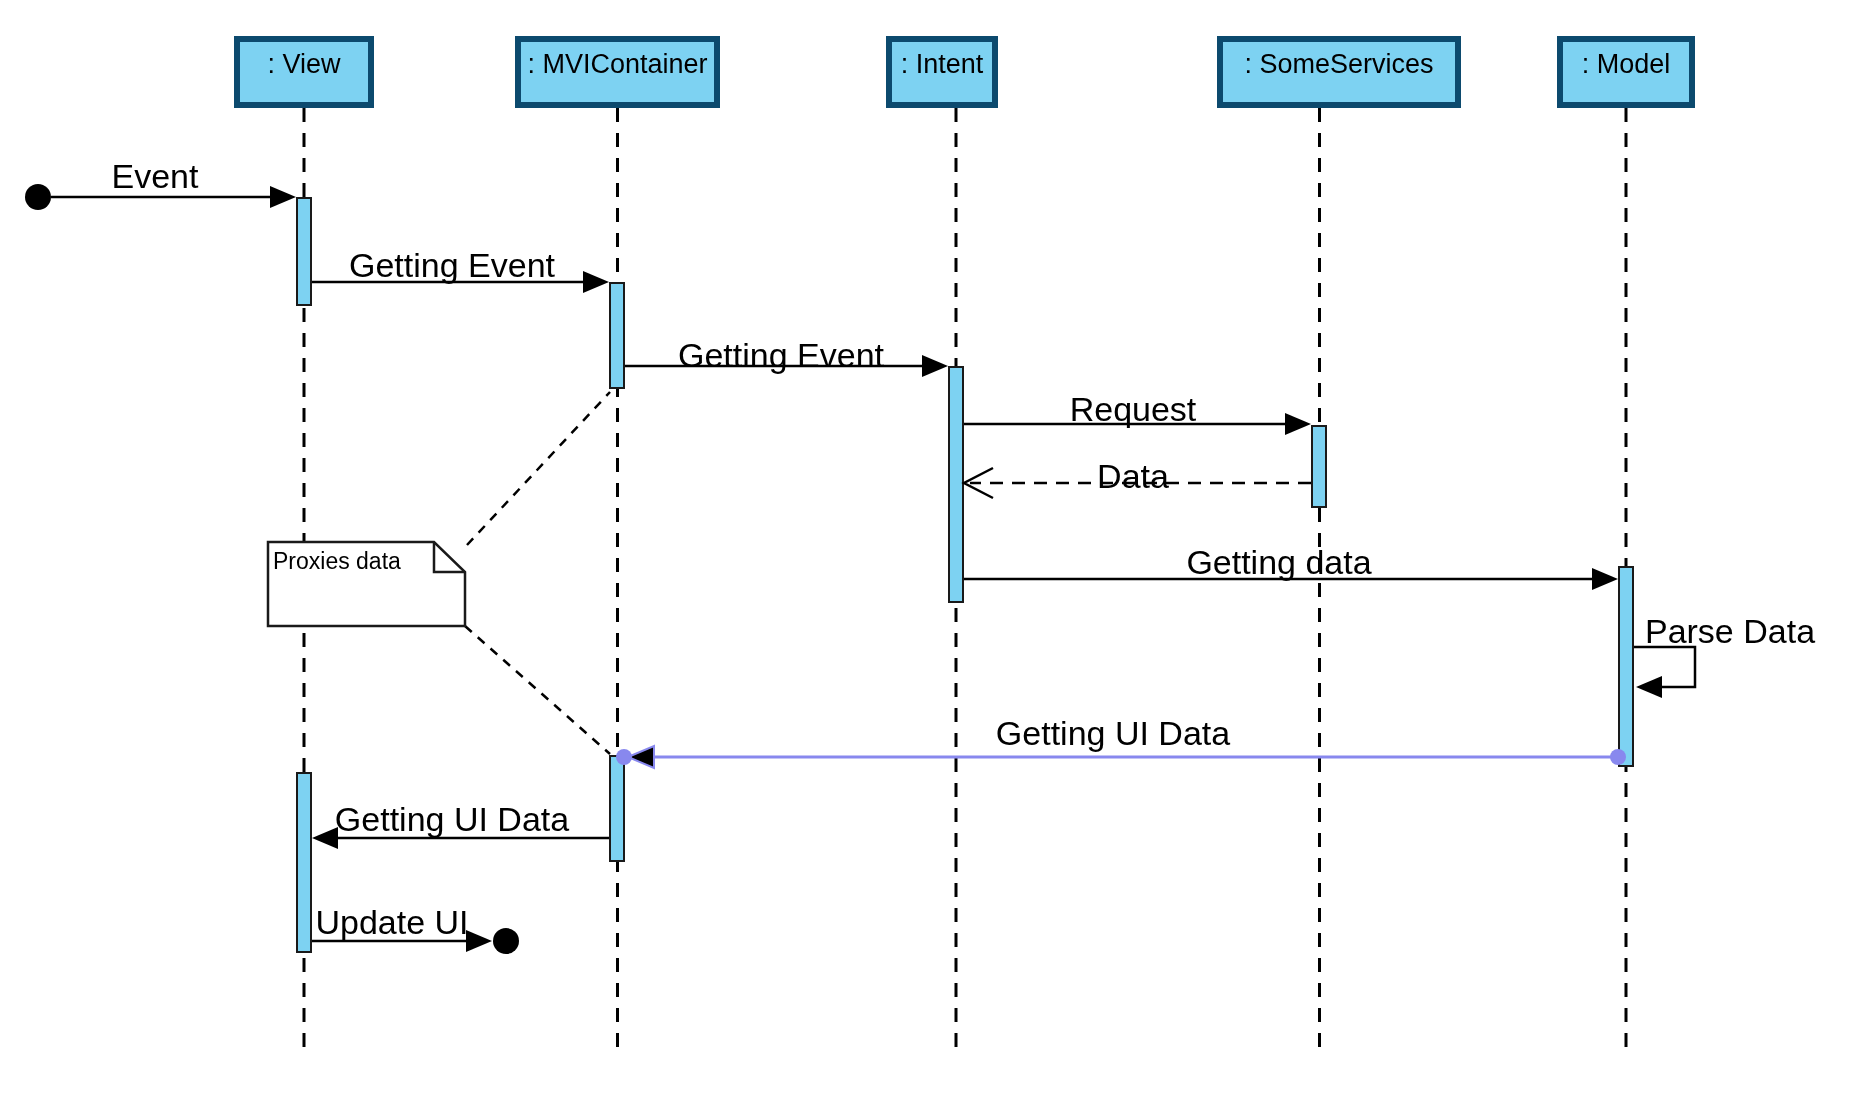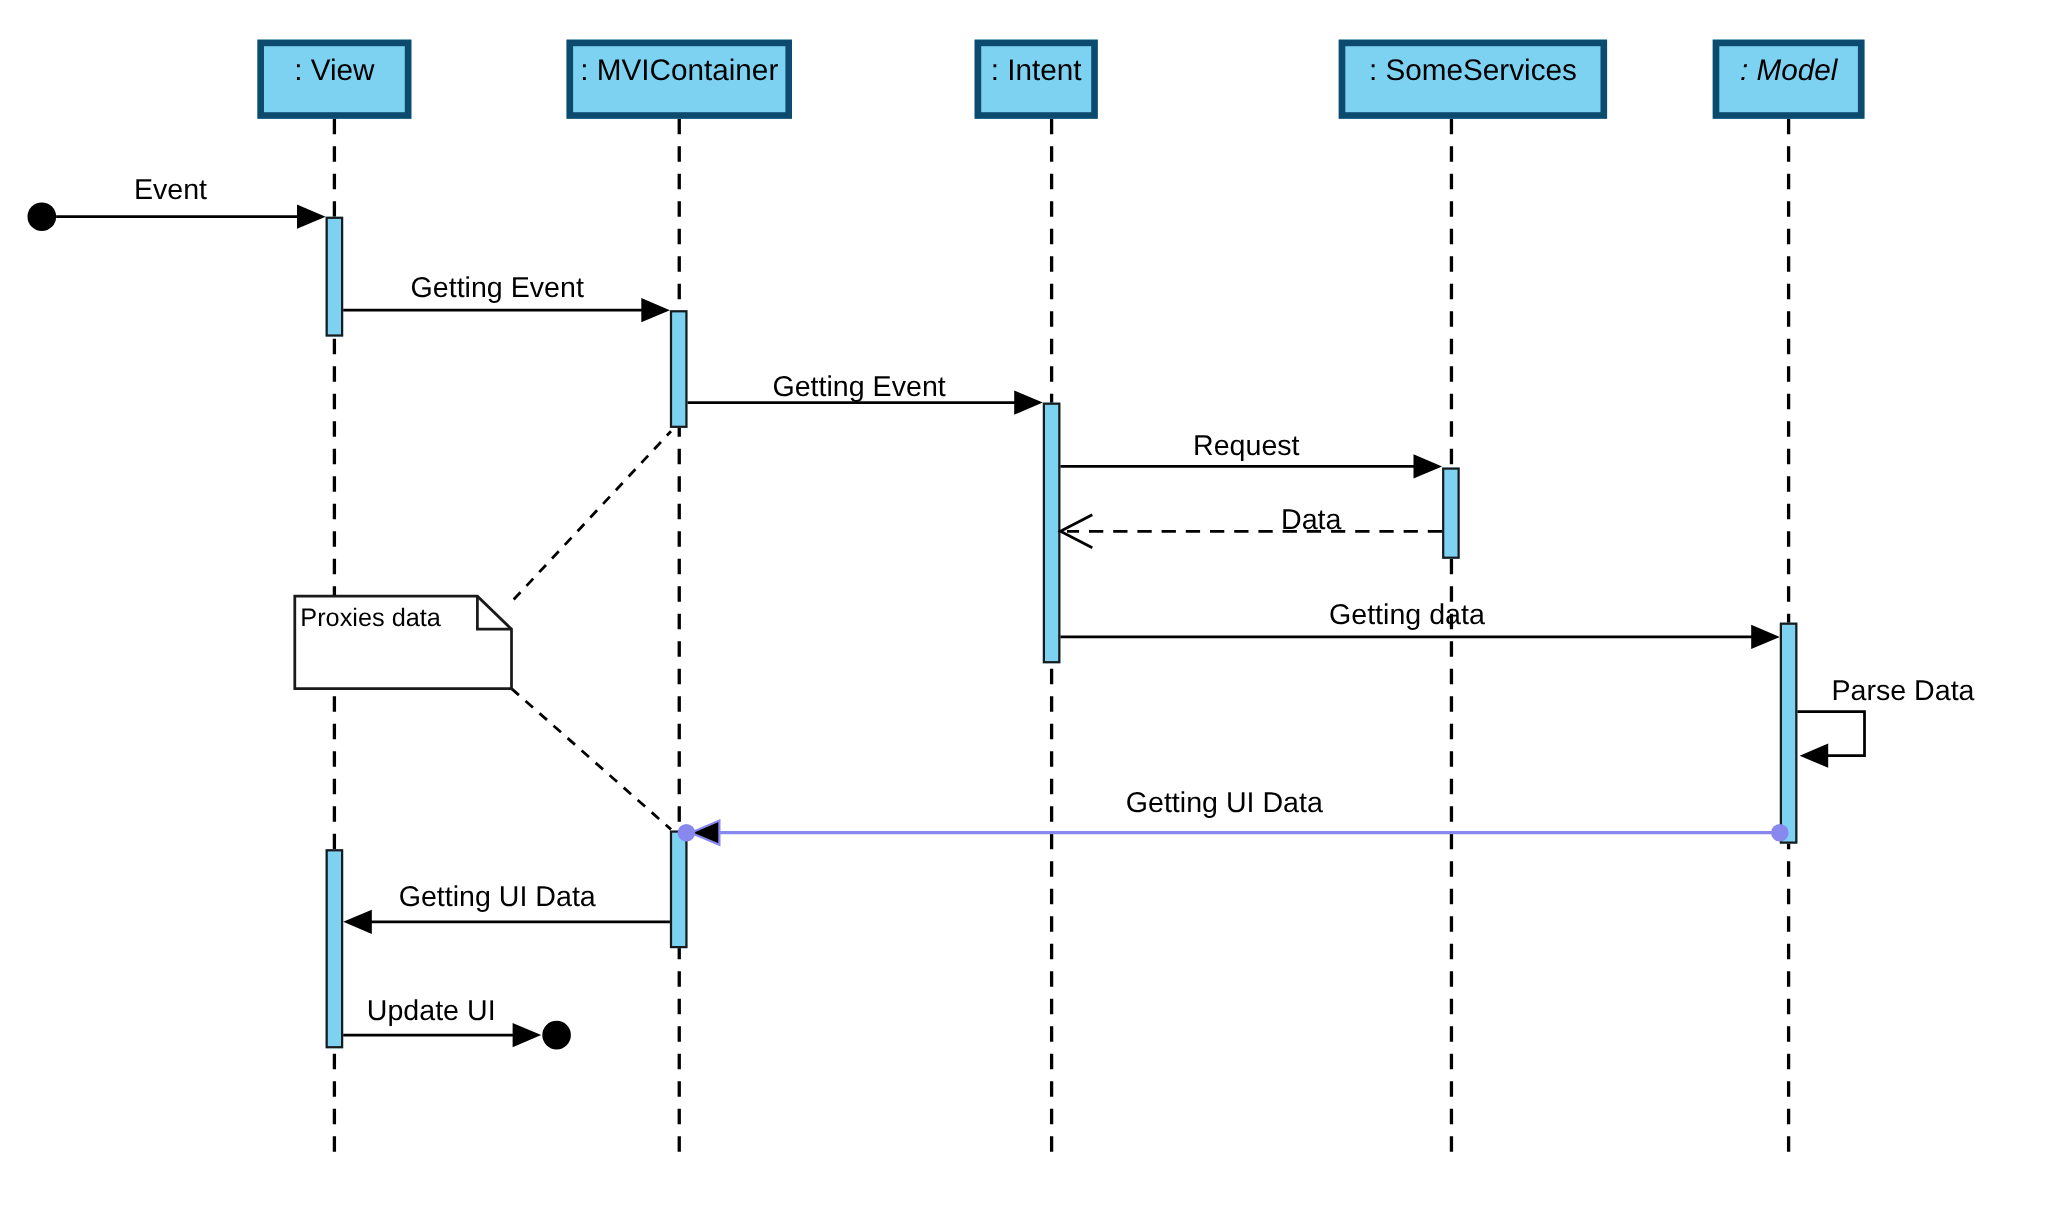--- a/index.html
+++ b/index.html
@@ -4,42 +4,42 @@
 <style>
   html,body{margin:0;padding:0;background:#ffffff;}
   body{width:1868px;height:1112px;position:relative;overflow:hidden;
        font-family:"Liberation Sans",sans-serif;}
   .layer{position:absolute;left:0;top:0;width:1868px;height:1112px;pointer-events:none;}
   .actor{position:absolute;height:72px;box-sizing:border-box;
          background:#7dd2f2;border:6px solid #0c4a6e;
          font-size:27px;color:#000;text-align:center;padding-top:7px;}
   .bar{position:absolute;width:16px;box-sizing:border-box;
        background:#7dd2f2;border:2px solid #1a1a1a;}
-  .mlabel{position:absolute;font-size:26px;color:#000;white-space:nowrap;
+  .mlabel{position:absolute;font-size:34px;color:#000;white-space:nowrap;
           transform:translateX(-50%);}
   .note-text{position:absolute;font-size:23px;color:#000;white-space:nowrap;}
 </style>
 </head>
 <body>
 
 <svg class="layer" viewBox="0 0 1868 1112">
   <g stroke="#000" stroke-width="3" stroke-dasharray="14,11">
     <line x1="304" y1="108" x2="304" y2="1048"></line>
     <line x1="617.5" y1="108" x2="617.5" y2="1048"></line>
     <line x1="956" y1="108" x2="956" y2="1048"></line>
     <line x1="1319.5" y1="108" x2="1319.5" y2="1048"></line>
     <line x1="1626" y1="108" x2="1626" y2="1048"></line>
   </g>
 </svg>
 
 <div class="actor" style="left:234px;top:36px;width:140px;">: View</div>
 <div class="actor" style="left:515px;top:36px;width:205px;">: MVIContainer</div>
 <div class="actor" style="left:886px;top:36px;width:112px;">: Intent</div>
 <div class="actor" style="left:1217px;top:36px;width:244px;">: SomeServices</div>
-<div class="actor" style="left:1557px;top:36px;width:138px;font-style:italic;">: Model</div>
+<div class="actor" style="left:1557px;top:36px;width:138px;">: Model</div>
 
 <div class="bar" style="left:296px;top:197px;height:109px;"></div>
 <div class="bar" style="left:296px;top:772px;height:181px;"></div>
 <div class="bar" style="left:609px;top:282px;height:107px;"></div>
 <div class="bar" style="left:609px;top:755px;height:107px;"></div>
 <div class="bar" style="left:948px;top:366px;height:237px;"></div>
 <div class="bar" style="left:1311px;top:425px;height:83px;"></div>
 <div class="bar" style="left:1618px;top:566px;height:201px;"></div>
 
 <svg class="layer" viewBox="0 0 1868 1112">
@@ -106,20 +106,20 @@
     <line x1="312" y1="941" x2="468" y2="941" stroke="#000" stroke-width="2.5"></line>
     <polygon points="492,941 466,930 466,952" fill="#000"></polygon>
     <circle cx="506" cy="941" r="13" fill="#000"></circle>
   </g>
 </svg>
 
 <div class="mlabel" style="left:155px;top:157px;">Event</div>
 <div class="mlabel" style="left:452px;top:246px;">Getting Event</div>
 <div class="mlabel" style="left:781px;top:336px;">Getting Event</div>
 <div class="mlabel" style="left:1133px;top:390px;">Request</div>
-<div class="mlabel" style="left:1192px;top:457px;">Data</div>
+<div class="mlabel" style="left:1133px;top:457px;">Data</div>
 <div class="mlabel" style="left:1279px;top:543px;">Getting data</div>
 <div class="mlabel" style="left:1730px;top:612px;">Parse Data</div>
 <div class="mlabel" style="left:1113px;top:714px;">Getting UI Data</div>
 <div class="mlabel" style="left:452px;top:800px;">Getting UI Data</div>
 <div class="mlabel" style="left:392px;top:903px;">Update UI</div>
 
 <div class="note-text" style="left:273px;top:548px;">Proxies data</div>
 
 </body></html>

